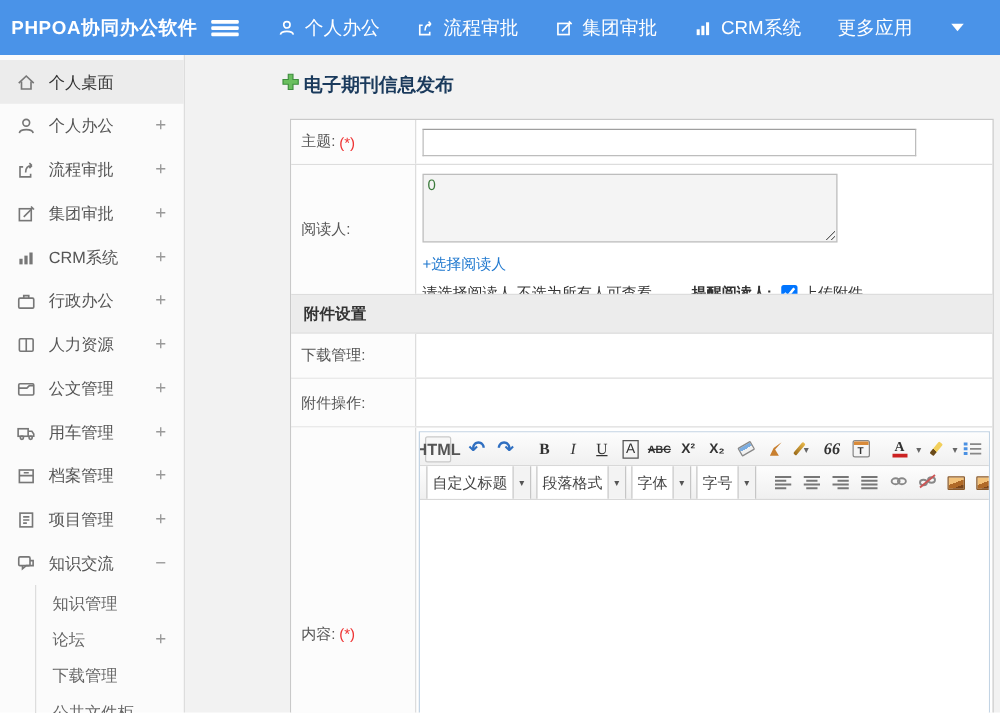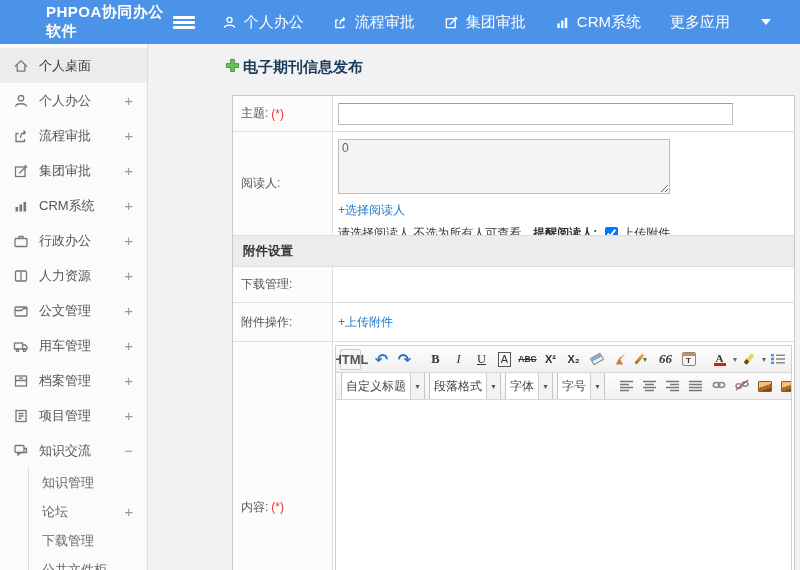--- a/index.html
+++ b/index.html
@@ -1,21 +1,21 @@
 <!DOCTYPE html>
 <html><head>
 <meta charset="utf-8">
 <style>
   * { margin:0; padding:0; box-sizing:border-box; }
   html,body { width:800px; height:570px; overflow:hidden; background:#fff;
     font-family:"Liberation Sans","DejaVu Sans",sans-serif; }
 
   
   .app-header { position:absolute; left:0; top:0; width:800px; height:44px;
-    background:#4a93e8; color:#fff; display:flex; align-items:center;padding-left:37px; }
+    background:#4a93e8; color:#fff; display:flex; align-items:center; }
   .brand { font-size:15px; font-weight:bold; padding-left:9px; width:196px; letter-spacing:.5px; }
   .burger { position:relative; width:22px; height:13px; margin-right:34px; cursor:pointer; }
   .burger i { position:absolute; left:0; width:22px; height:3px; background:#fff; border-radius:1px; }
   .burger i:nth-child(1){top:0}.burger i:nth-child(2){top:5px}.burger i:nth-child(3){top:10px}
   .top-nav { display:flex; align-items:center; }
   .nav-item { display:flex; align-items:center; gap:7px; font-size:15px; margin-right:29px;
     cursor:pointer; white-space:nowrap; }
   .nav-item svg { display:block; }
   .caret-down { width:0; height:0; border-left:5px solid transparent; border-right:5px solid transparent;
     border-top:6px solid #fff; margin-left:2px; }
@@ -50,21 +50,21 @@
   .row-subject { height:36px; }
   .row-subject .fcell { display:flex; align-items:center; }
   .subject-input { width:395px; height:22px; border:1px solid #bdbdbd; border-top-color:#9e9e9e;
     background:#fff; font-size:12px; padding:0 4px; }
   .row-readers { height:104px; }
   .readers-area { width:332px; height:55px; border:1px solid #bdbdbd; background:#f4f4f4;
     resize:both; font-size:12px; color:#3a7a3a; padding:1px 3px; margin-top:3px;
     font-family:"Liberation Sans","DejaVu Sans",sans-serif; }
   .alink { color:#2179cf; font-size:12px; text-decoration:none; display:inline-block; margin-top:4px; cursor:pointer; }
   .hint-line { margin-top:6px; font-size:12px; color:#333; display:flex; align-items:center; }
-  .hint-bold { font-weight:bold; margin-left:12px;text-align:center; }
+  .hint-bold { font-weight:bold; margin-left:32px;text-align:center; }
   .hint-line input { width:13px; height:13px; margin:0 4px 0 8px; }
   .row-section { height:31px; background:#ececec; display:flex; align-items:center;
     font-size:12.5px; font-weight:bold; color:#333; padding-left:10px; border-bottom:1px solid #ddd; }
   .row-uploaded { height:36px; }
   .row-attachop { height:39px; }
   .row-attachop .fcell, .row-uploaded .fcell { display:flex; align-items:center; }
   .row-attachop .alink { margin-top:0; }
   .row-content { height:330px; border-bottom:none; }
   .row-content .flabel { align-items:center; }
   .row-content .fcell { padding:3px 2px; }
@@ -369,23 +369,20 @@
       <div class="flabel">
         <span>下载管理:</span>
       </div>
       <div class="fcell"></div>
     </div>
 
     <div class="frow row-attachop">
       <div class="flabel">
         <span>附件操作:</span>
       </div>
-      <div class="fcell">
-        <a class="alink">+上传附件</a>
-      </div>
     </div>
 
     <div class="frow row-content">
       <div class="flabel">
         <span>内容:</span>
         <span class="req">(*)</span>
       </div>
       <div class="fcell">
         <div class="editor">
 

